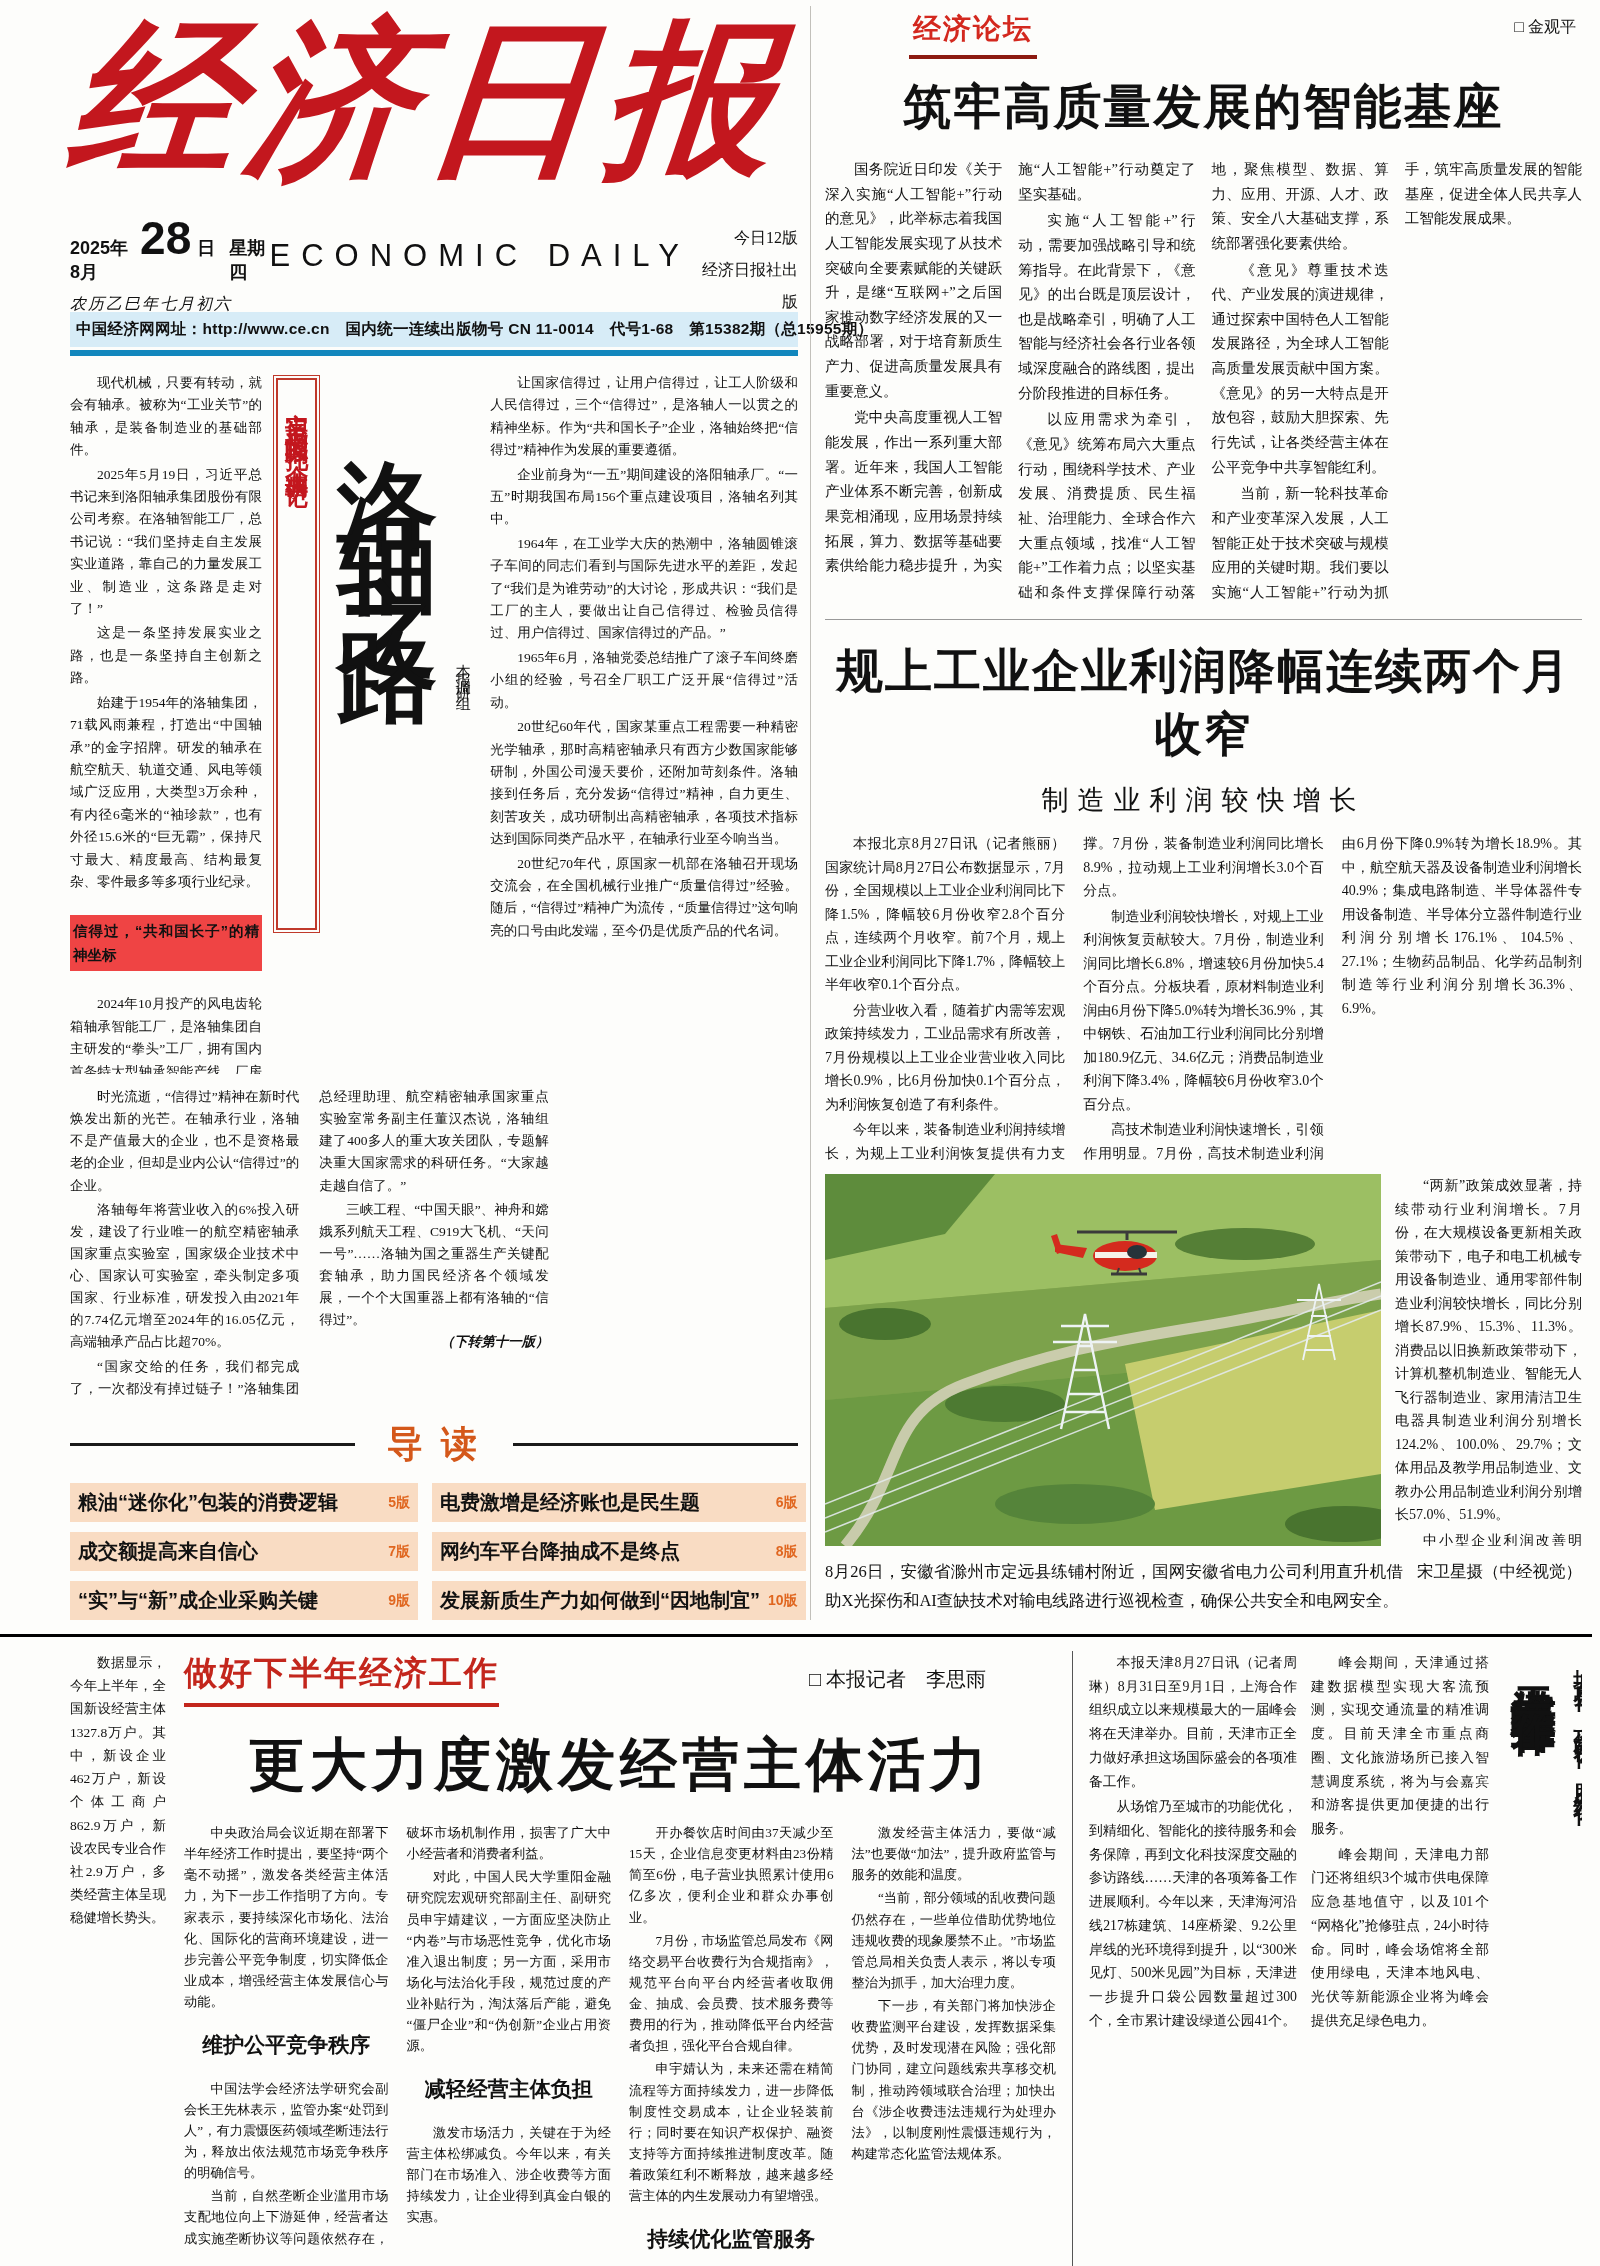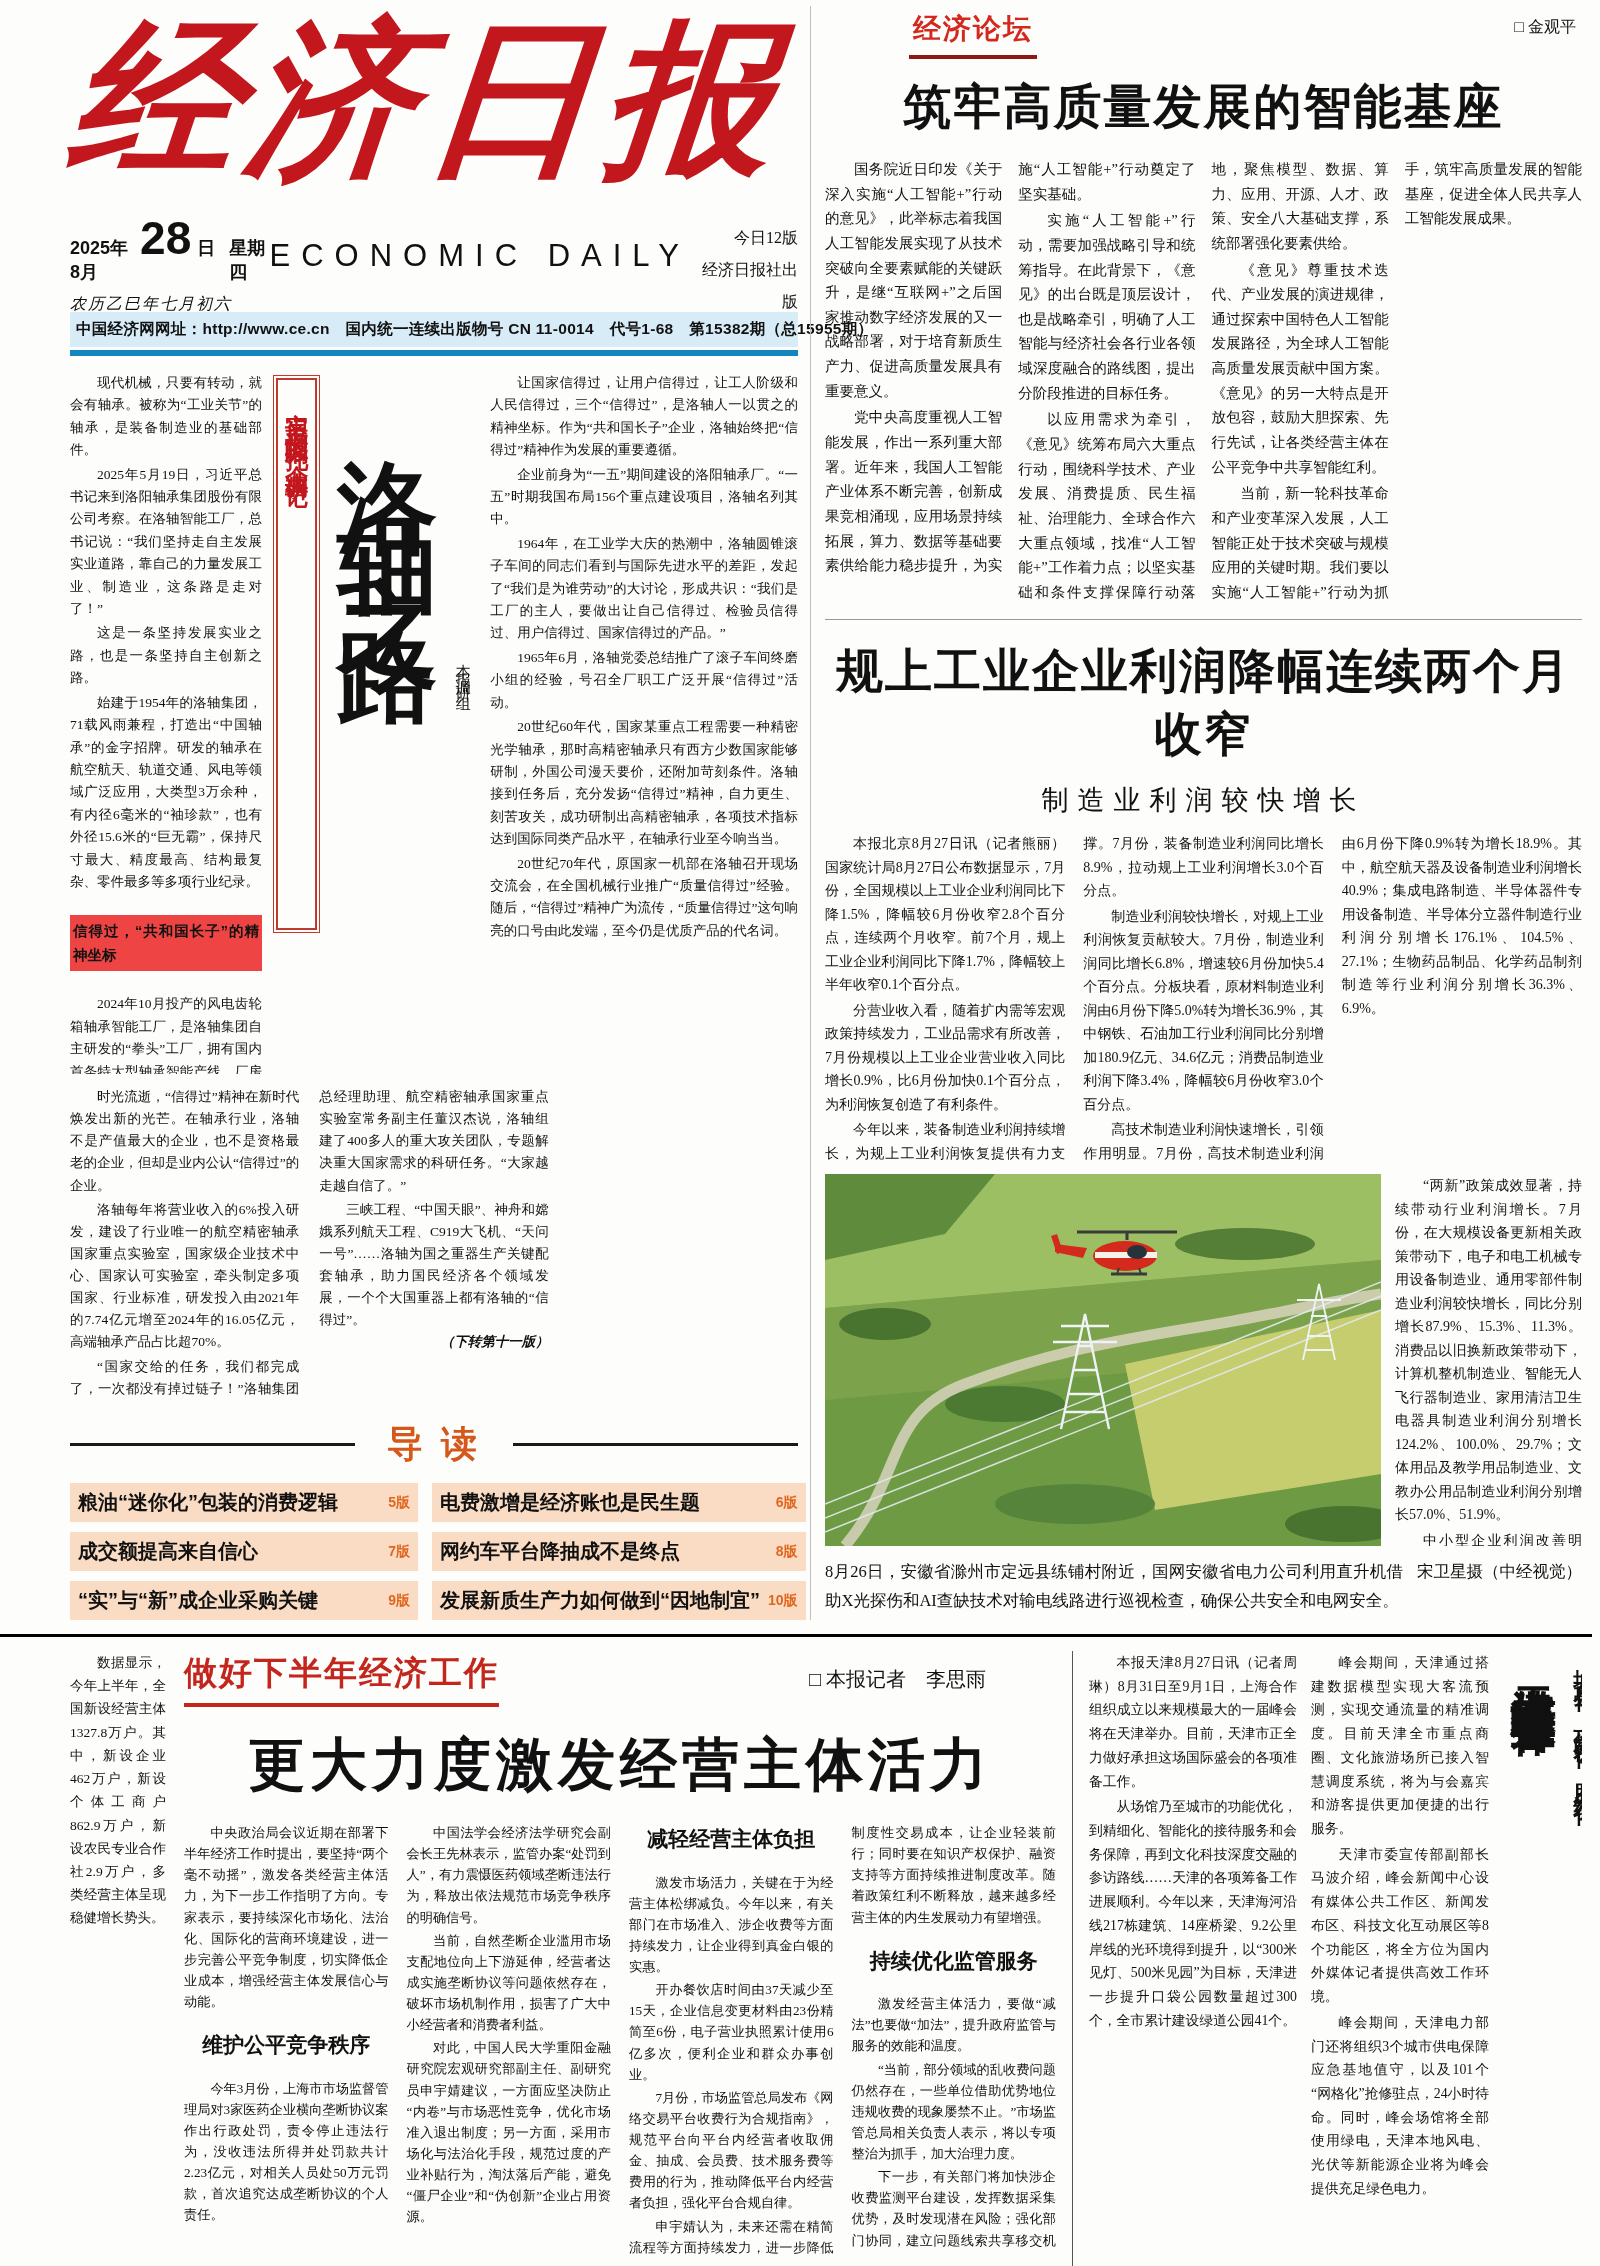--- a/index.html
+++ b/index.html
@@ -300,21 +300,20 @@
         <span id="bt-tag">做好下半年经济工作</span>
         <span id="bt-byline">□ 本报记者　李思雨</span>
       </div>
       <div id="bt-headline">更大力度激发经营主体活力</div>
       <div id="bt-body">
         <div class="paras">
             <p>中央政治局会议近期在部署下半年经济工作时提出，要坚持“两个毫不动摇”，激发各类经营主体活力，为下一步工作指明了方向。专家表示，要持续深化市场化、法治化、国际化的营商环境建设，进一步完善公平竞争制度，切实降低企业成本，增强经营主体发展信心与动能。</p>
           </div>
         <h3 class="bt-sub">维护公平竞争秩序</h3>
         <div class="paras">
-            <p>今年3月份，上海市市场监督管理局对3家医药企业横向垄断协议案作出行政处罚，责令停止违法行为，没收违法所得并处罚款共计2.23亿元，对相关人员处50万元罚款，首次追究达成垄断协议的个人责任。</p>
             <p>中国法学会经济法学研究会副会长王先林表示，监管办案“处罚到人”，有力震慑医药领域垄断违法行为，释放出依法规范市场竞争秩序的明确信号。</p>
             <p>当前，自然垄断企业滥用市场支配地位向上下游延伸，经营者达成实施垄断协议等问题依然存在，破坏市场机制作用，损害了广大中小经营者和消费者利益。</p>
             <p>对此，中国人民大学重阳金融研究院宏观研究部副主任、副研究员申宇婧建议，一方面应坚决防止“内卷”与市场恶性竞争，优化市场准入退出制度；另一方面，采用市场化与法治化手段，规范过度的产业补贴行为，淘汰落后产能，避免“僵尸企业”和“伪创新”企业占用资源。</p>
           </div>
         <h3 class="bt-sub">减轻经营主体负担</h3>
         <div class="paras">
             <p>激发市场活力，关键在于为经营主体松绑减负。今年以来，有关部门在市场准入、涉企收费等方面持续发力，让企业得到真金白银的实惠。</p>
             <p>开办餐饮店时间由37天减少至15天，企业信息变更材料由23份精简至6份，电子营业执照累计使用6亿多次，便利企业和群众办事创业。</p>
             <p>7月份，市场监管总局发布《网络交易平台收费行为合规指南》，规范平台向平台内经营者收取佣金、抽成、会员费、技术服务费等费用的行为，推动降低平台内经营者负担，强化平台合规自律。</p>
             <p>申宇婧认为，未来还需在精简流程等方面持续发力，进一步降低制度性交易成本，让企业轻装前行；同时要在知识产权保护、融资支持等方面持续推进制度改革。随着政策红利不断释放，越来越多经营主体的内生发展动力有望增强。</p>
@@ -330,21 +329,20 @@
 
     <div id="bt-vdiv"></div>
 
     <div id="tj">
       <div class="tj-col1 paras">
           <p>本报天津8月27日讯（记者周琳）8月31日至9月1日，上海合作组织成立以来规模最大的一届峰会将在天津举办。目前，天津市正全力做好承担这场国际盛会的各项准备工作。</p>
           <p>从场馆乃至城市的功能优化，到精细化、智能化的接待服务和会务保障，再到文化科技深度交融的参访路线……天津的各项筹备工作进展顺利。今年以来，天津海河沿线217栋建筑、14座桥梁、9.2公里岸线的光环境得到提升，以“300米见灯、500米见园”为目标，天津进一步提升口袋公园数量超过300个，全市累计建设绿道公园41个。</p>
         </div>
       <div class="tj-col2 paras">
           <p>峰会期间，天津通过搭建数据模型实现大客流预测，实现交通流量的精准调度。目前天津全市重点商圈、文化旅游场所已接入智慧调度系统，将为与会嘉宾和游客提供更加便捷的出行服务。</p>
-          <p>天津市委宣传部副部长马波介绍，峰会新闻中心设有媒体公共工作区、新闻发布区、科技文化互动展区等8个功能区，将全方位为国内外媒体记者提供高效工作环境。</p>
           <p>峰会期间，天津电力部门还将组织3个城市供电保障应急基地值守，以及101个“网格化”抢修驻点，24小时待命。同时，峰会场馆将全部使用绿电，天津本地风电、光伏等新能源企业将为峰会提供充足绿色电力。</p>
         </div>
       <div id="tj-title">天津做好上合峰会各项筹备工作</div>
       <div id="tj-labels">城市亮化　功能优化　服务细化</div>
     </div>
   </div>
 
 </div>
 
 </body></html>

